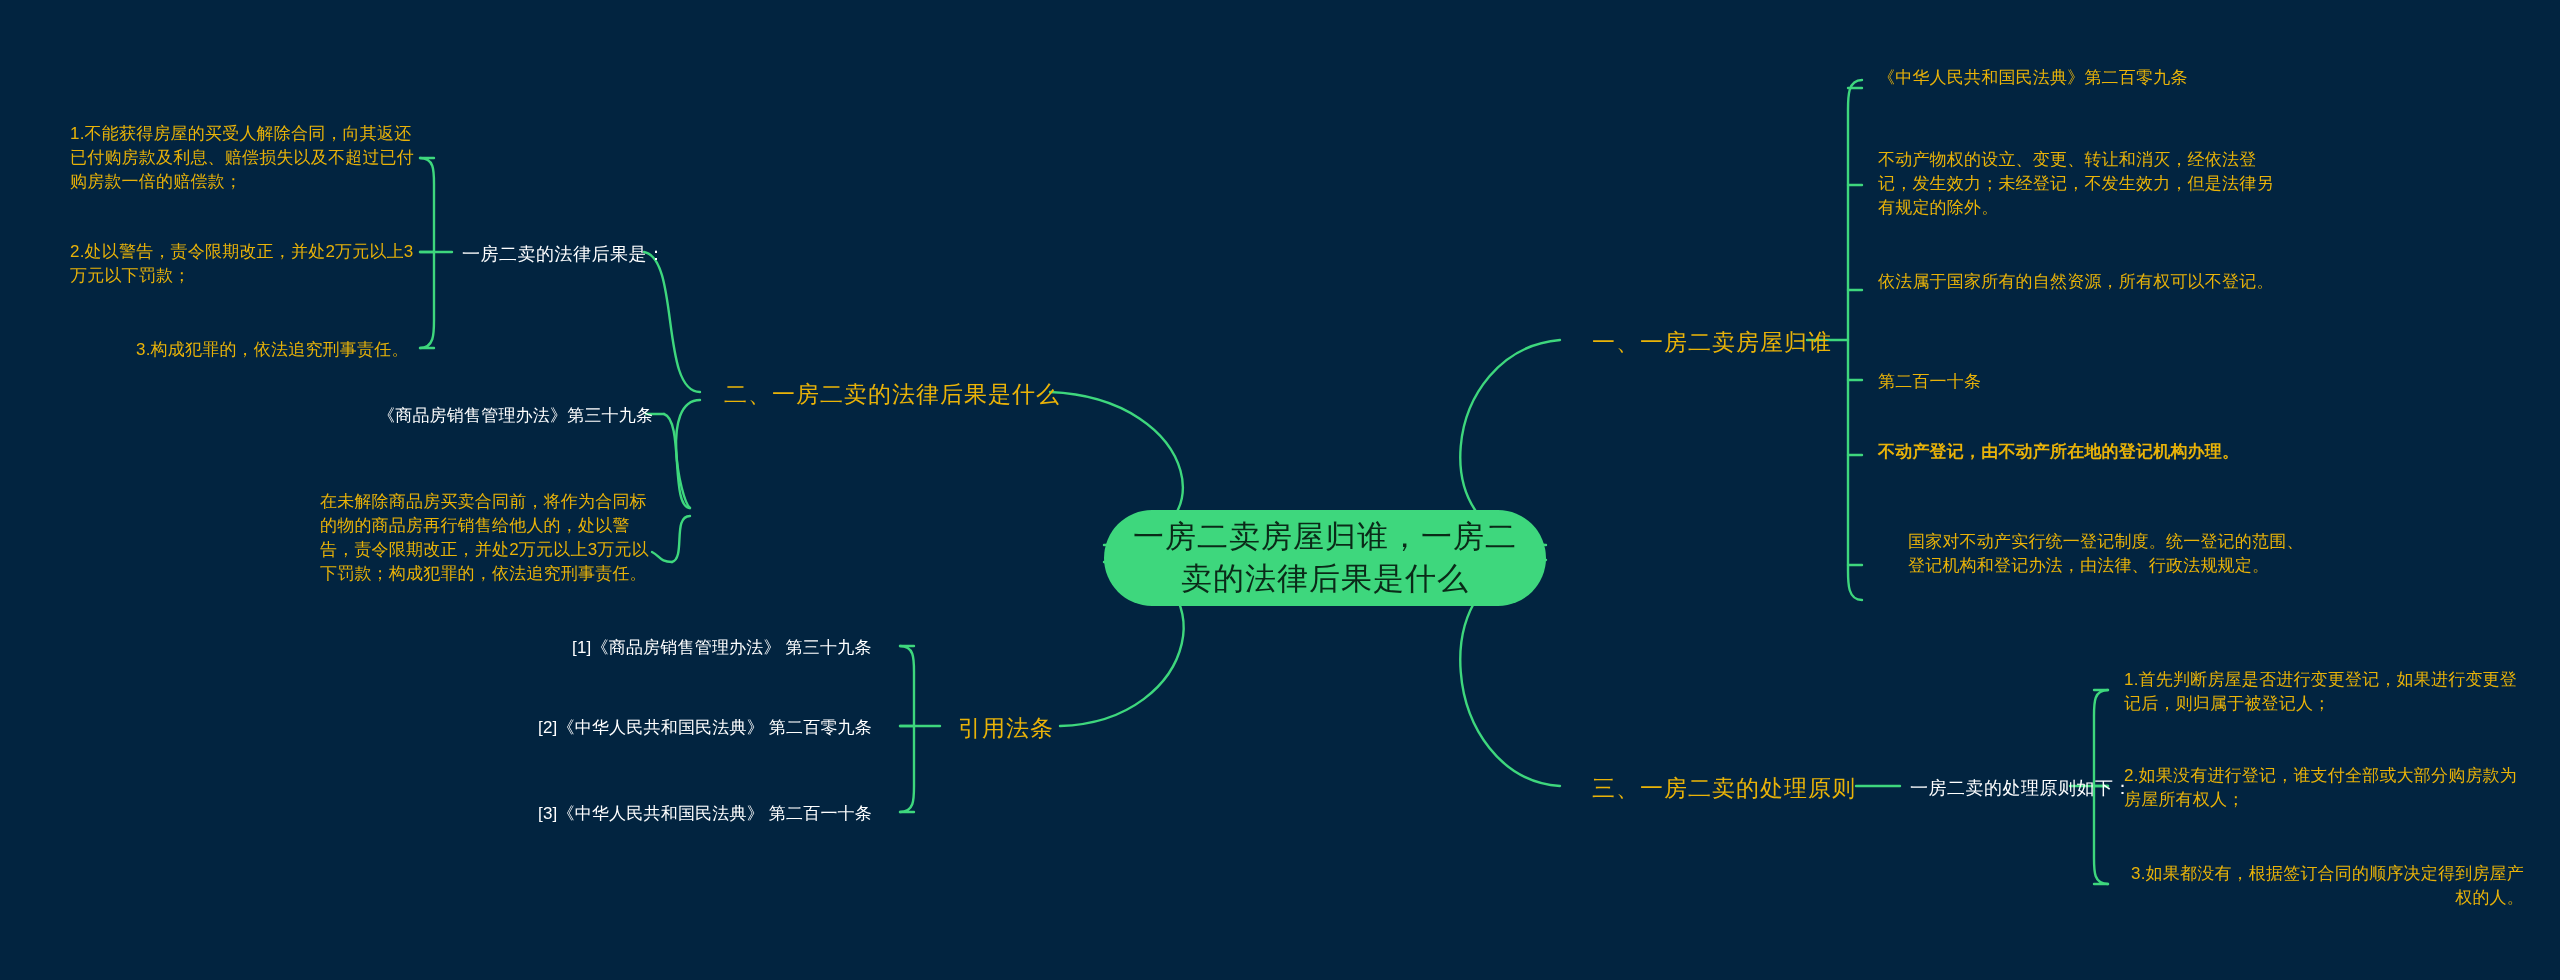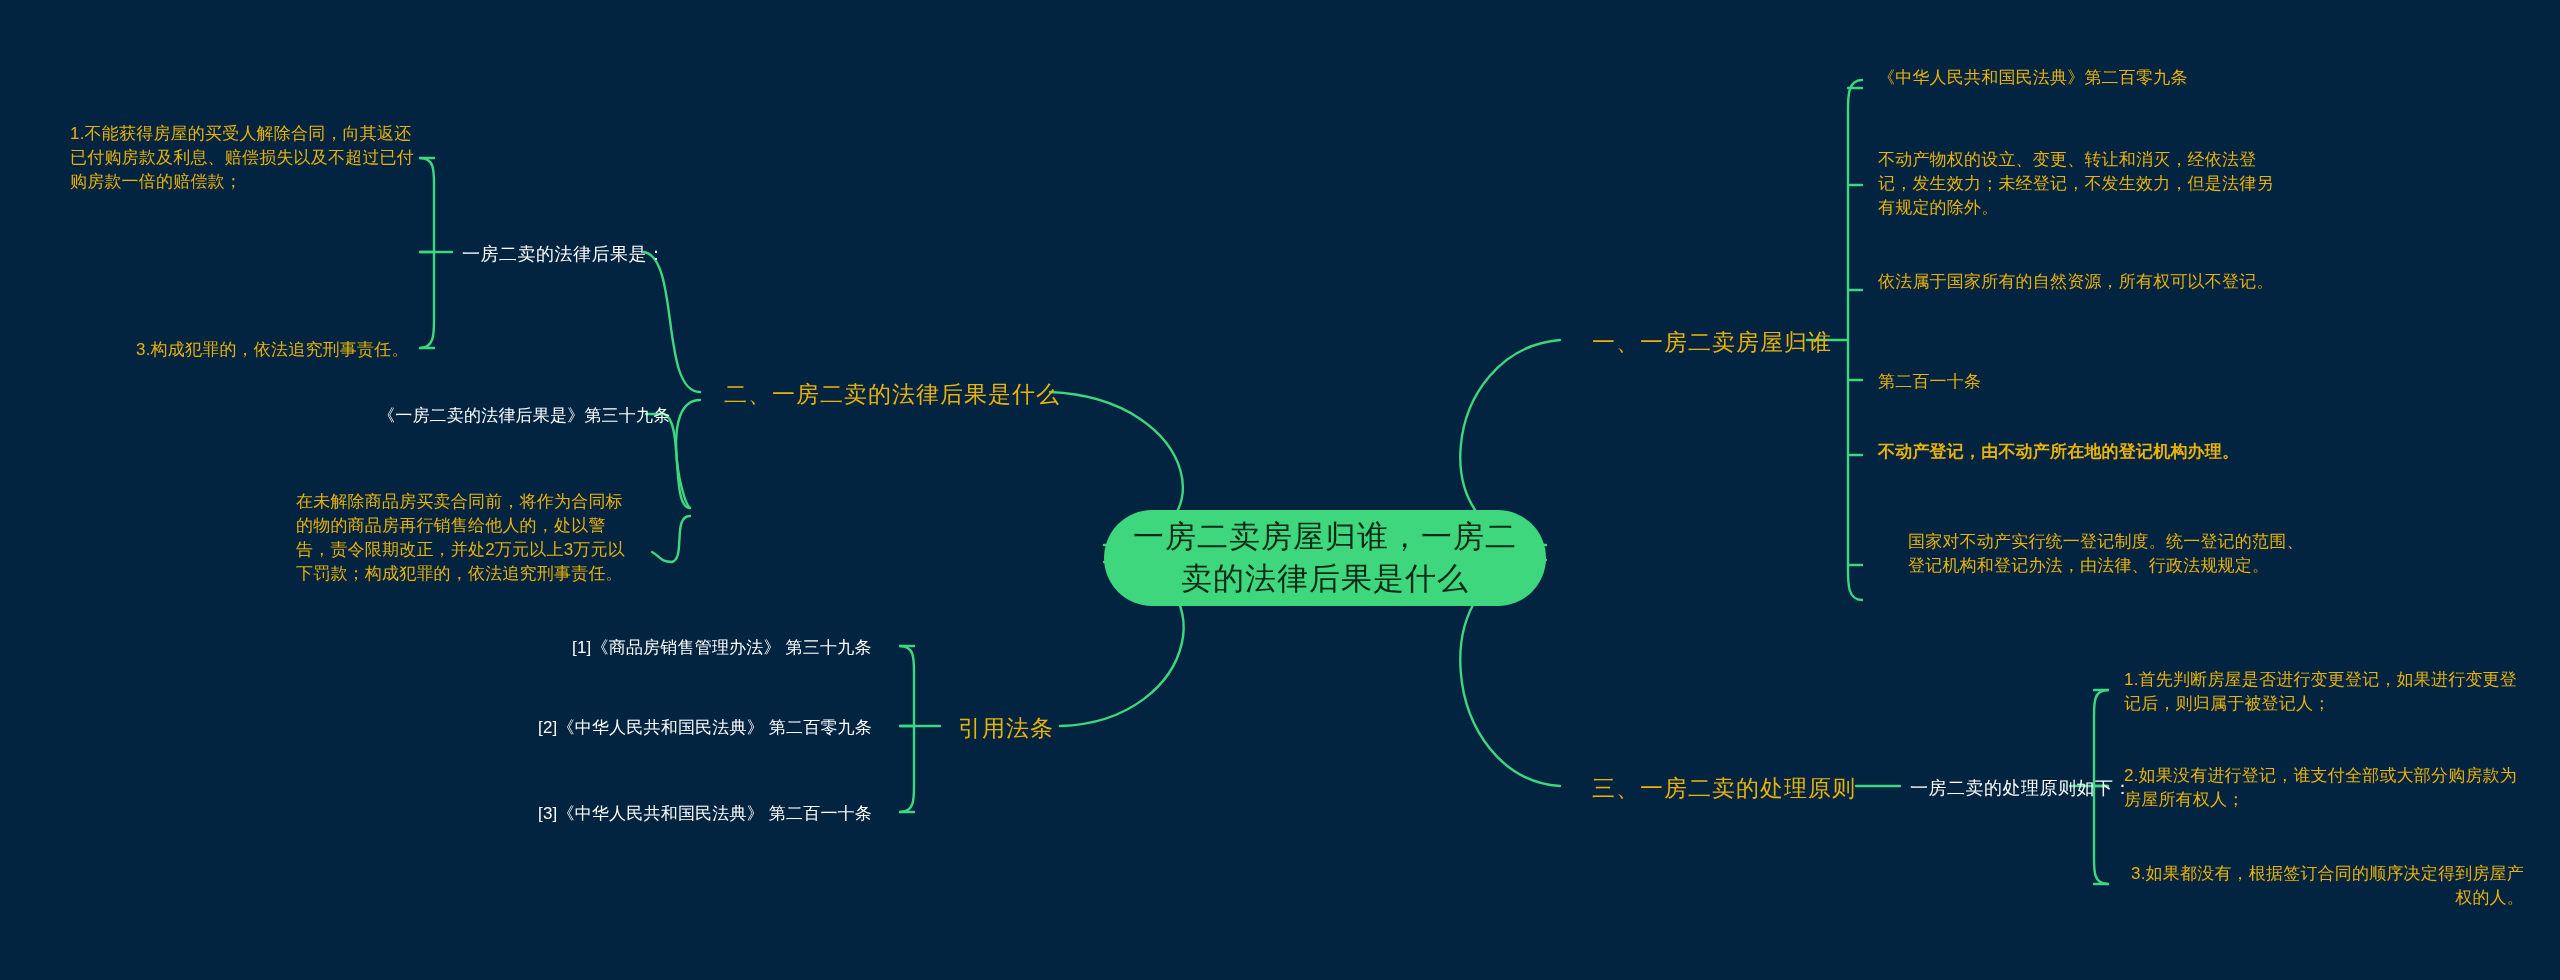--- a/index.html
+++ b/index.html
@@ -155,26 +155,27 @@
   <div class="node para leaf-r" style="left:2124px; top:764px; width:400px;">2.如果没有进行登记，谁支付全部或大部分购房款为房屋所有权人；</div>
 
   <div class="node para leaf-r" style="left:2124px; top:862px; width:400px;text-align:right;">3.如果都没有，根据签订合同的顺序决定得到房屋产权的人。</div>
 
   <div class="node branch-main" style="left:724px; top:378px;">二、一房二卖的法律后果是什么</div>
 
   <div class="node branch-sub" style="left:462px; top:242px;">一房二卖的法律后果是：</div>
 
   <div class="node para leaf-l" style="left:70px; top:122px; width:350px;">1.不能获得房屋的买受人解除合同，向其返还已付购房款及利息、赔偿损失以及不超过已付购房款一倍的赔偿款；</div>
 
+  <div class="node para leaf-l" style="left:70px; top:240px; width:350px;">2.处以警告，责令限期改正，并处2万元以上3万元以下罚款；</div>
 
   <div class="node para leaf-l" style="left:136px; top:338px; width:290px;">3.构成犯罪的，依法追究刑事责任。</div>
 
-  <div class="node ref-item" style="left:378px; top:404px;">《一房二卖的法律后果是》第三十九条</div>
+  <div class="node ref-item" style="left:378px; top:404px;">《商品房销售管理办法》第三十九条</div>
 
-  <div class="node para leaf-l" style="left:296px; top:490px; width:340px; text-align:left;">在未解除商品房买卖合同前，将作为合同标的物的商品房再行销售给他人的，处以警告，责令限期改正，并处2万元以上3万元以下罚款；构成犯罪的，依法追究刑事责任。</div>
+  <div class="node para leaf-l" style="left:320px; top:490px; width:340px; text-align:left;">在未解除商品房买卖合同前，将作为合同标的物的商品房再行销售给他人的，处以警告，责令限期改正，并处2万元以上3万元以下罚款；构成犯罪的，依法追究刑事责任。</div>
 
   <div class="node branch-main" style="left:958px; top:712px;">引用法条</div>
 
   <div class="node ref-item" style="left:572px; top:636px;">[1]《商品房销售管理办法》 第三十九条</div>
 
   <div class="node ref-item" style="left:538px; top:716px;">[2]《中华人民共和国民法典》 第二百零九条</div>
 
   <div class="node ref-item" style="left:538px; top:802px;">[3]《中华人民共和国民法典》 第二百一十条</div>
 
 </div>

